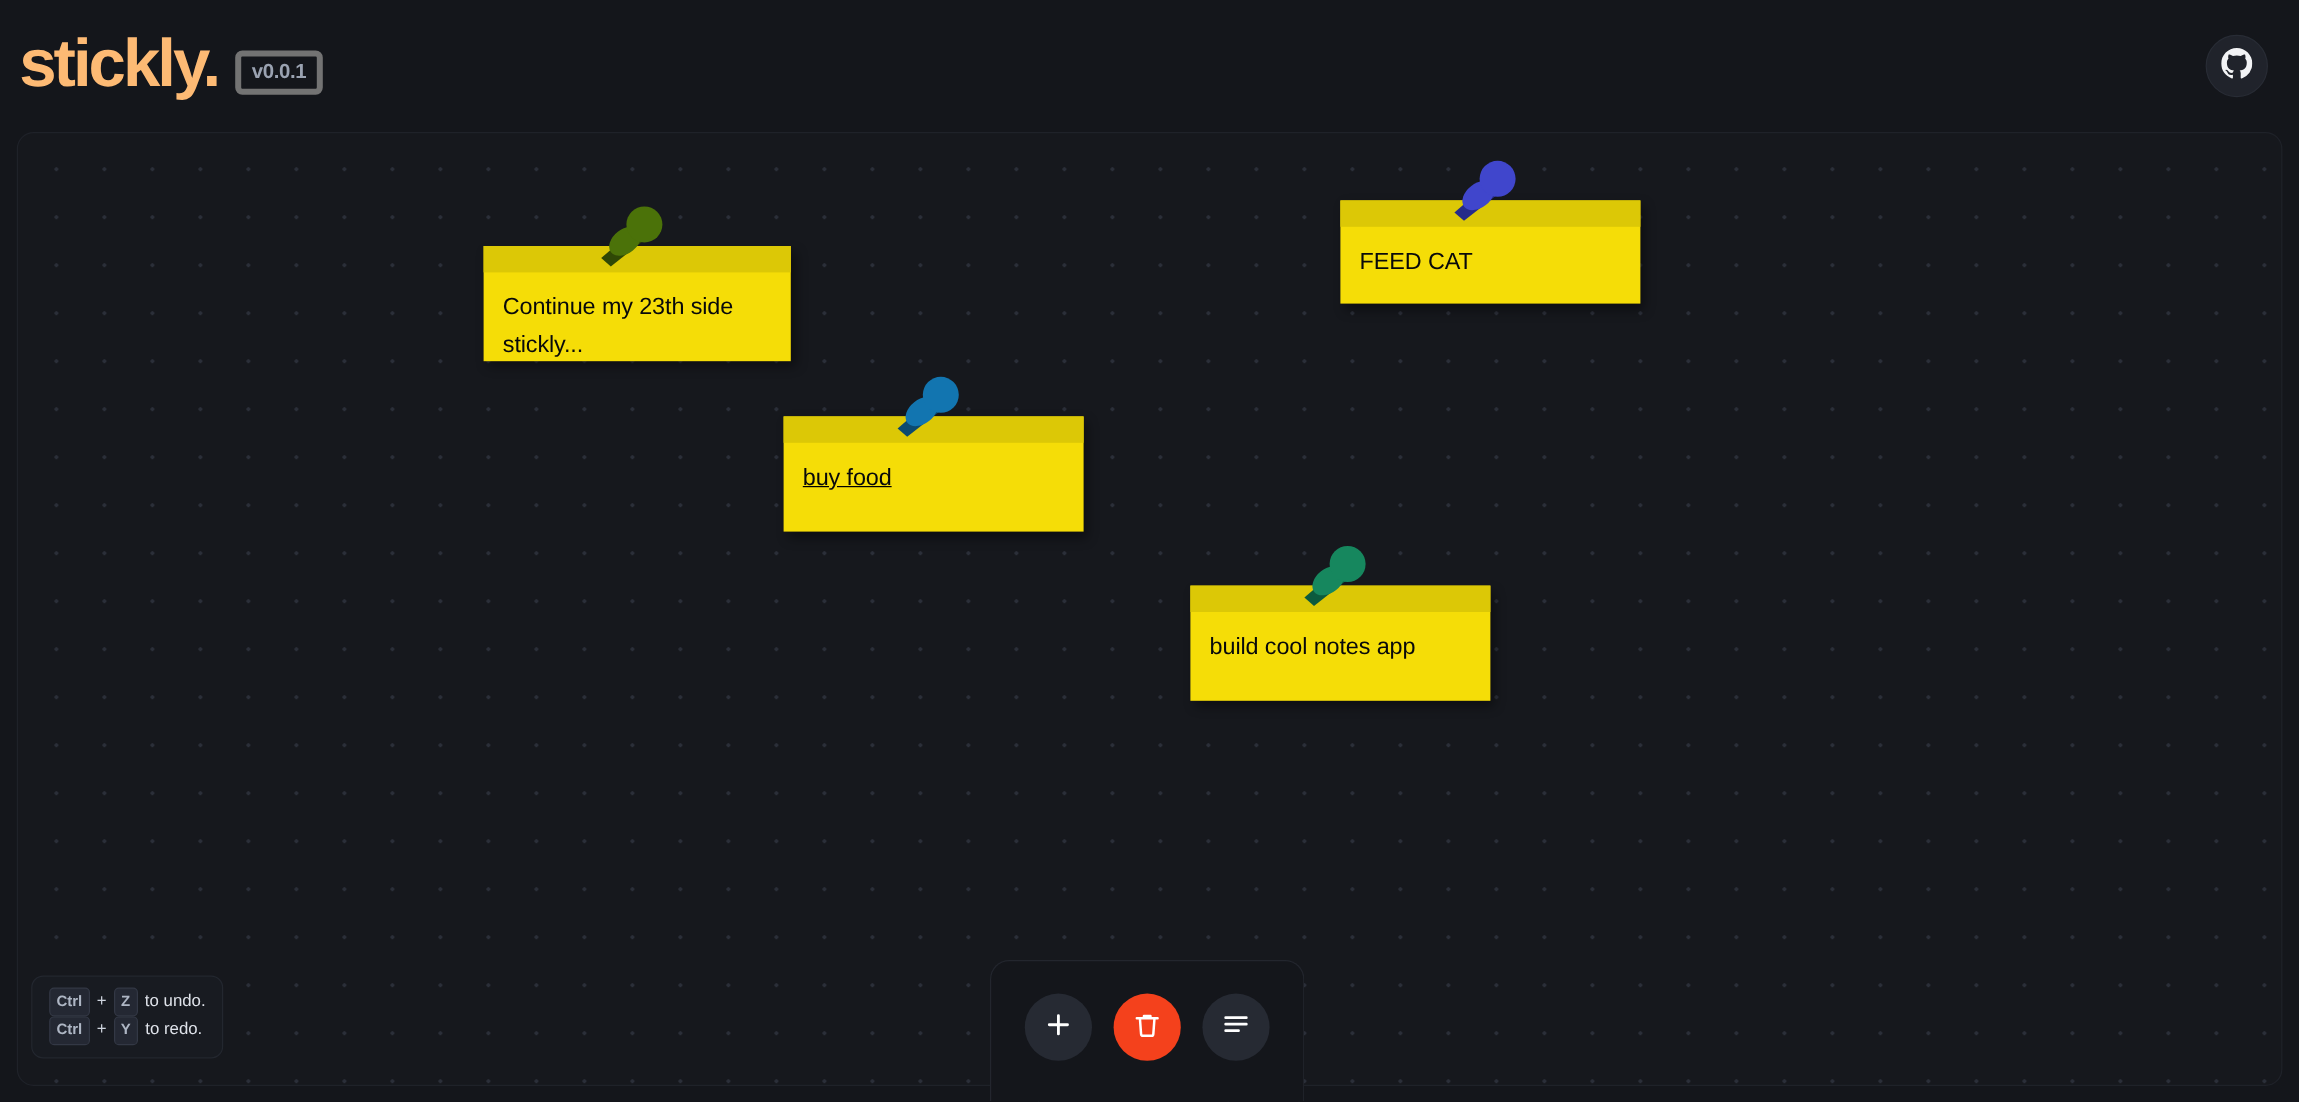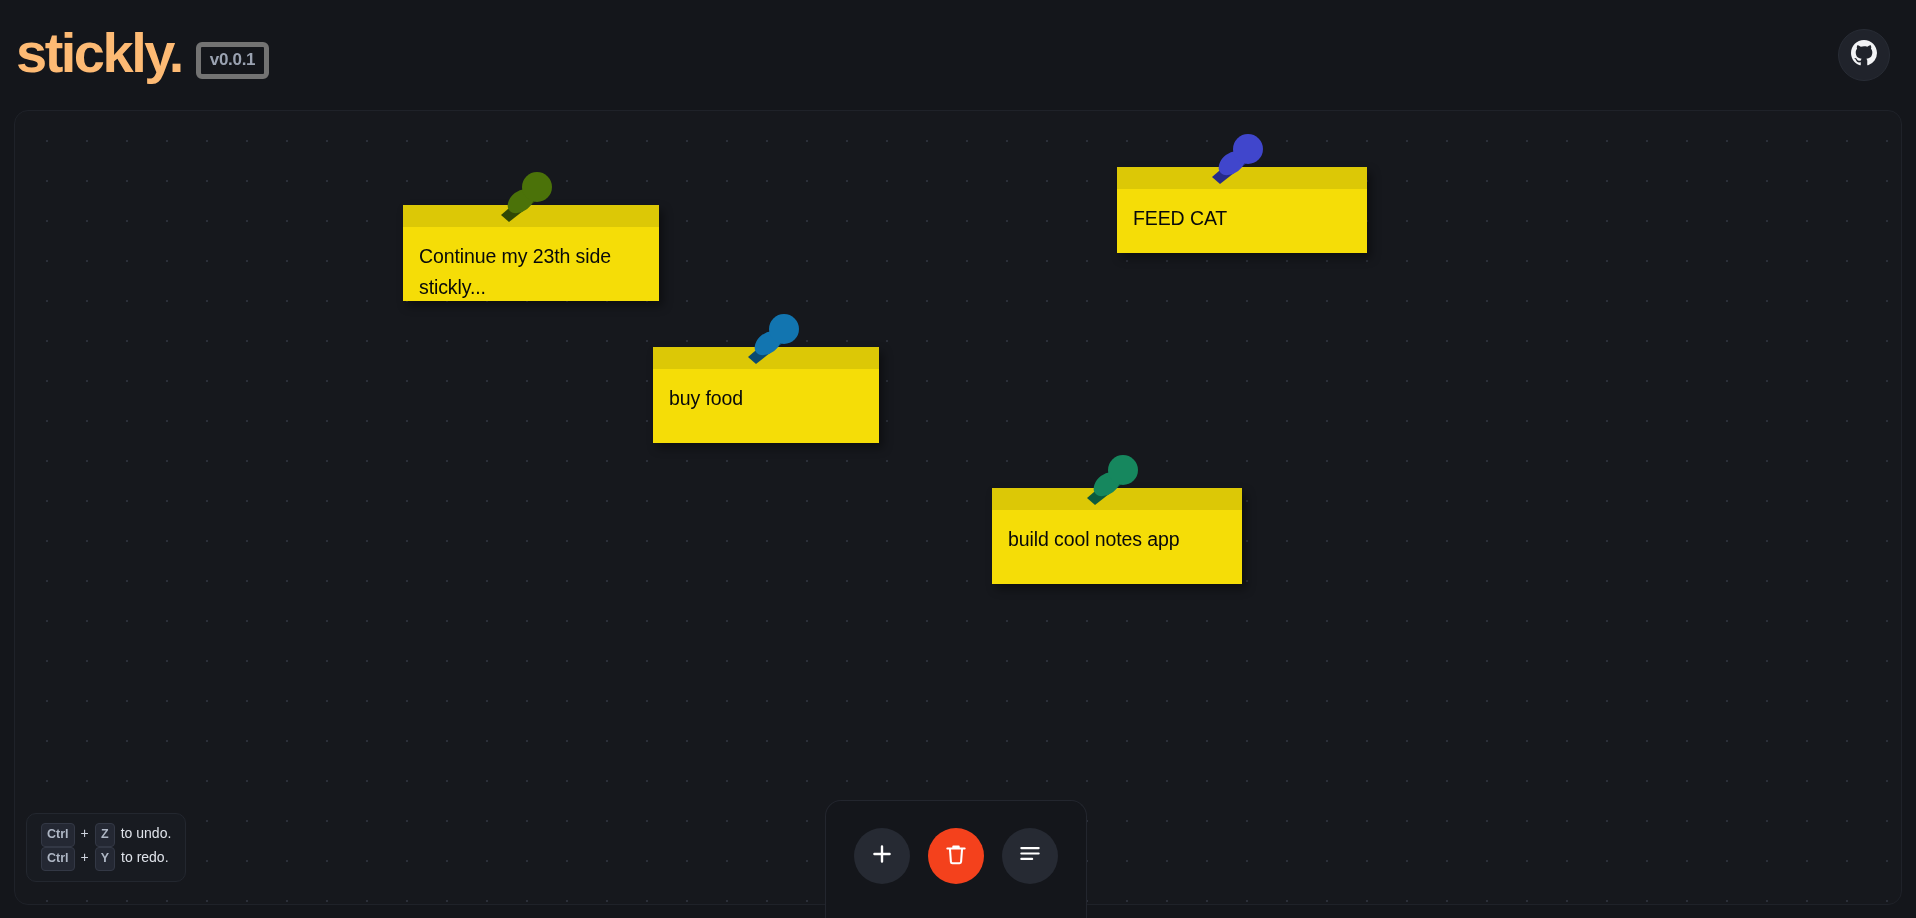--- a/index.html
+++ b/index.html
@@ -167,21 +167,21 @@
             <path id="pin-arm1" d="M6 44 L34 20 L42 29 L14 51 Z" fill="#262b8a"></path>
             <ellipse id="pin-sh1" cx="26" cy="30" rx="15" ry="10" transform="rotate(-38 26 30)" fill="#4046cc"></ellipse>
             <circle id="pin-head1" cx="42" cy="16" r="15" fill="#4046cc"></circle>
           </g>
         </svg>
       </div>
       <div class="note-header" style="background: rgb(220, 200, 6);"></div>
       <div class="note-body">FEED CAT</div>
     </div>
 
-    <div class="note" id="n2" style="left: 638px; top: 236px; width: 226px; height: 96px; background: rgb(245, 221, 7);">
+    <div class="note" id="n2" style="left: 638px; top: 236px; width: 250px; height: 96px; background: rgb(245, 221, 7); text-decoration: underline;">
       <div class="pin" style="left: 89px; top: -34px;">
         <svg width="62" height="58" viewBox="0 0 62 58">
           <g id="pin-g2">
             <path id="pin-arm2" d="M6 44 L34 20 L42 29 L14 51 Z" fill="#0b4a70"></path>
             <ellipse id="pin-sh2" cx="26" cy="30" rx="15" ry="10" transform="rotate(-38 26 30)" fill="#1275b0"></ellipse>
             <circle id="pin-head2" cx="42" cy="16" r="15" fill="#1275b0"></circle>
           </g>
         </svg>
       </div>
       <div class="note-header" style="background: rgb(220, 200, 6);"></div>

